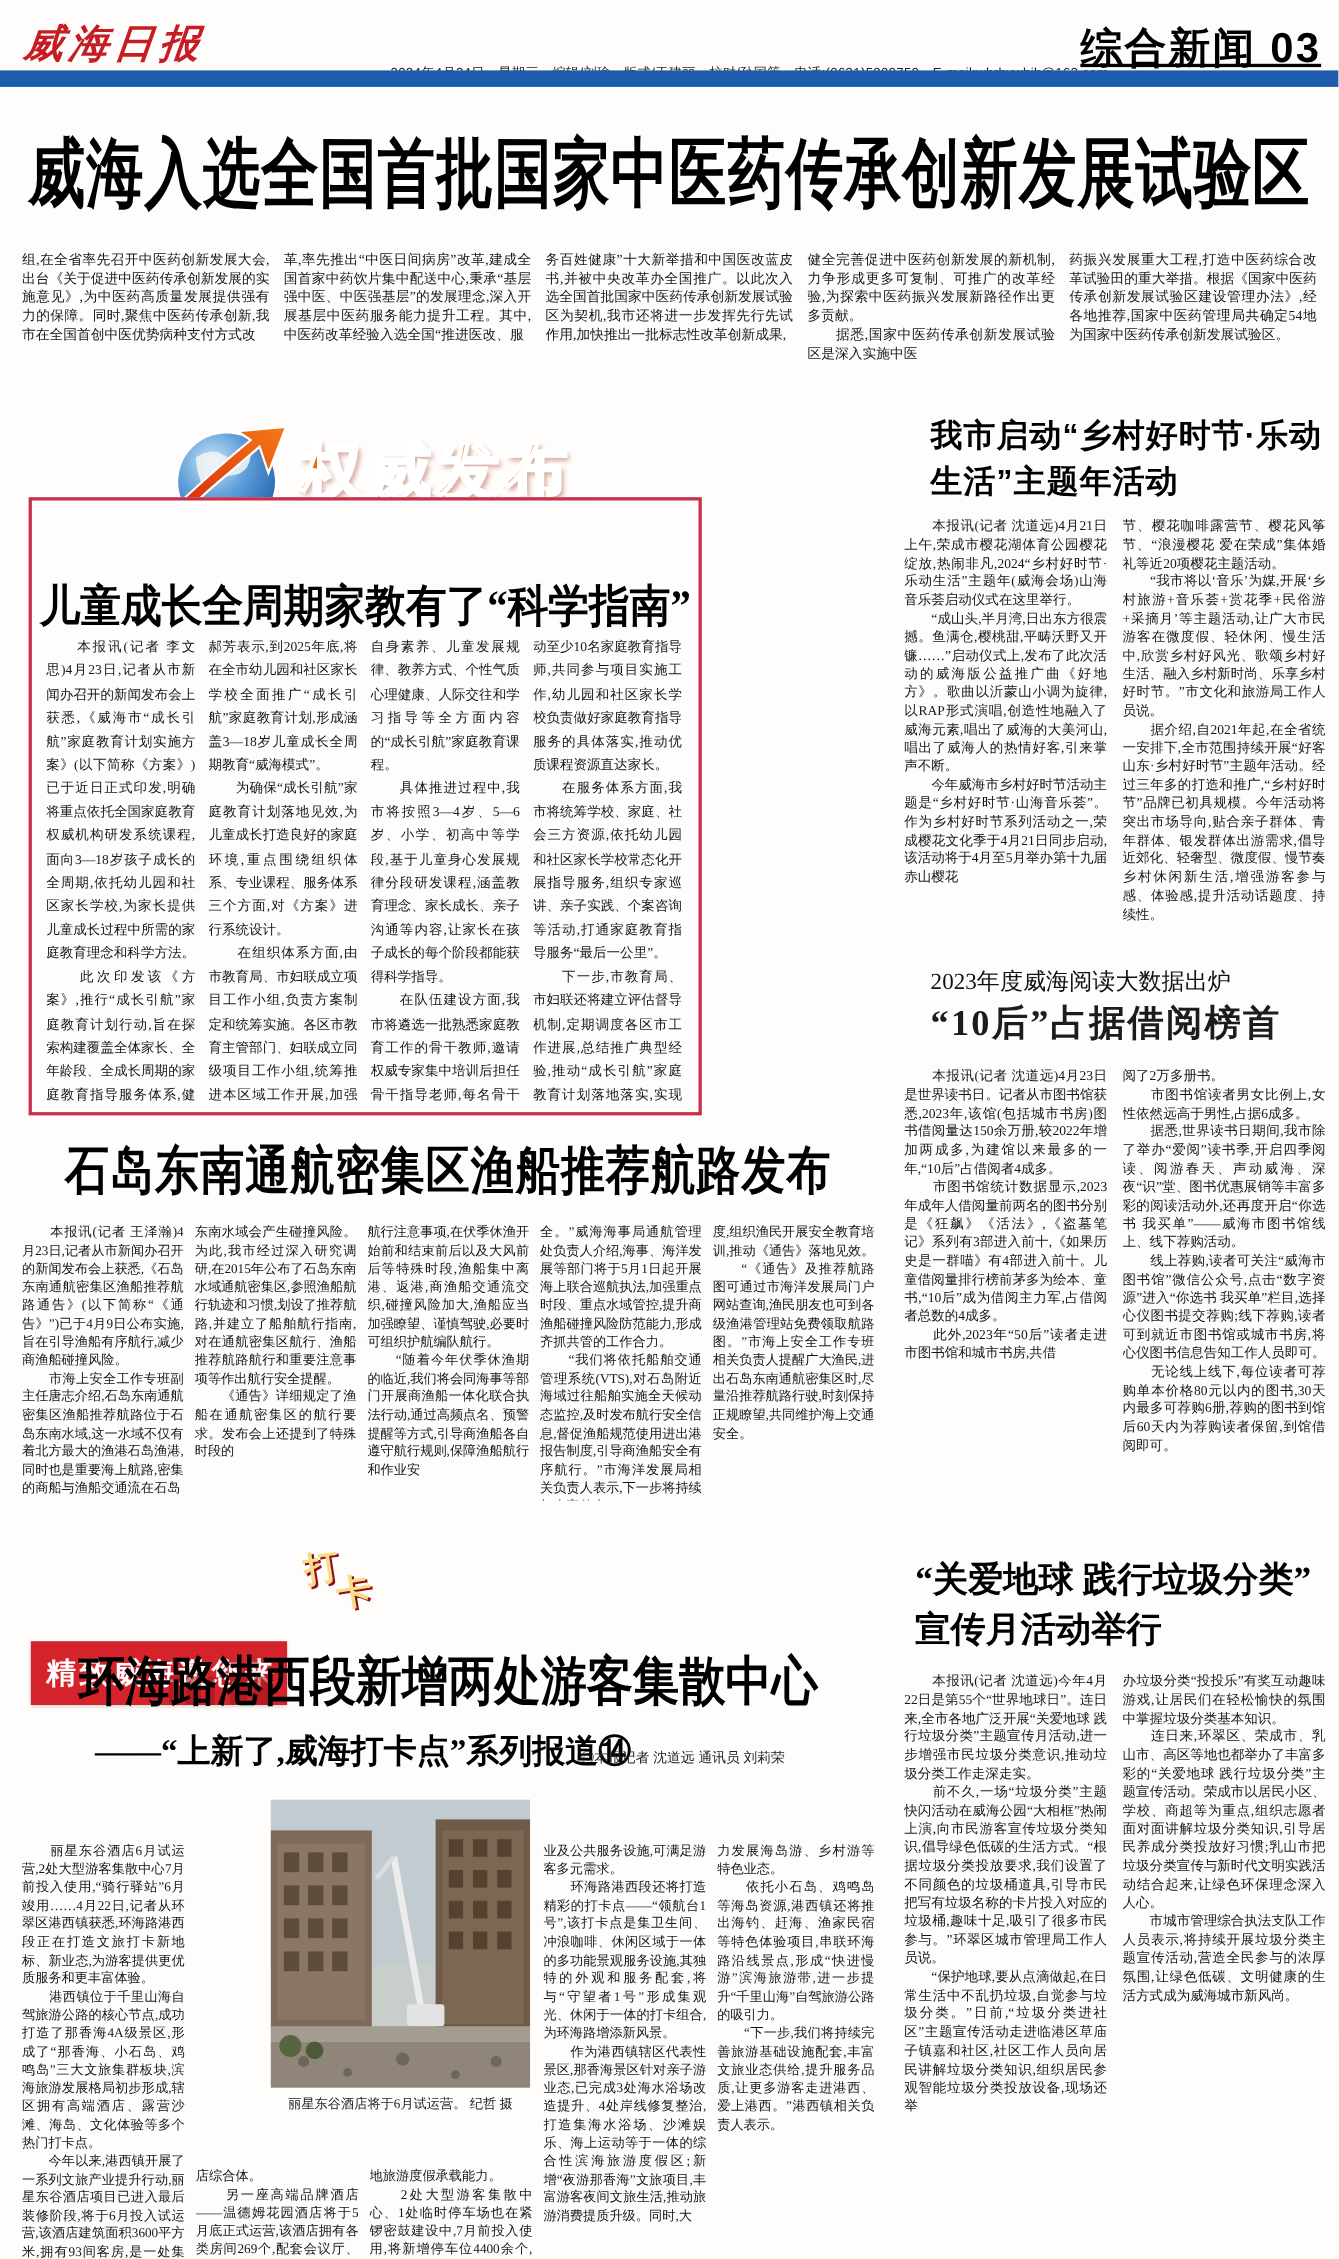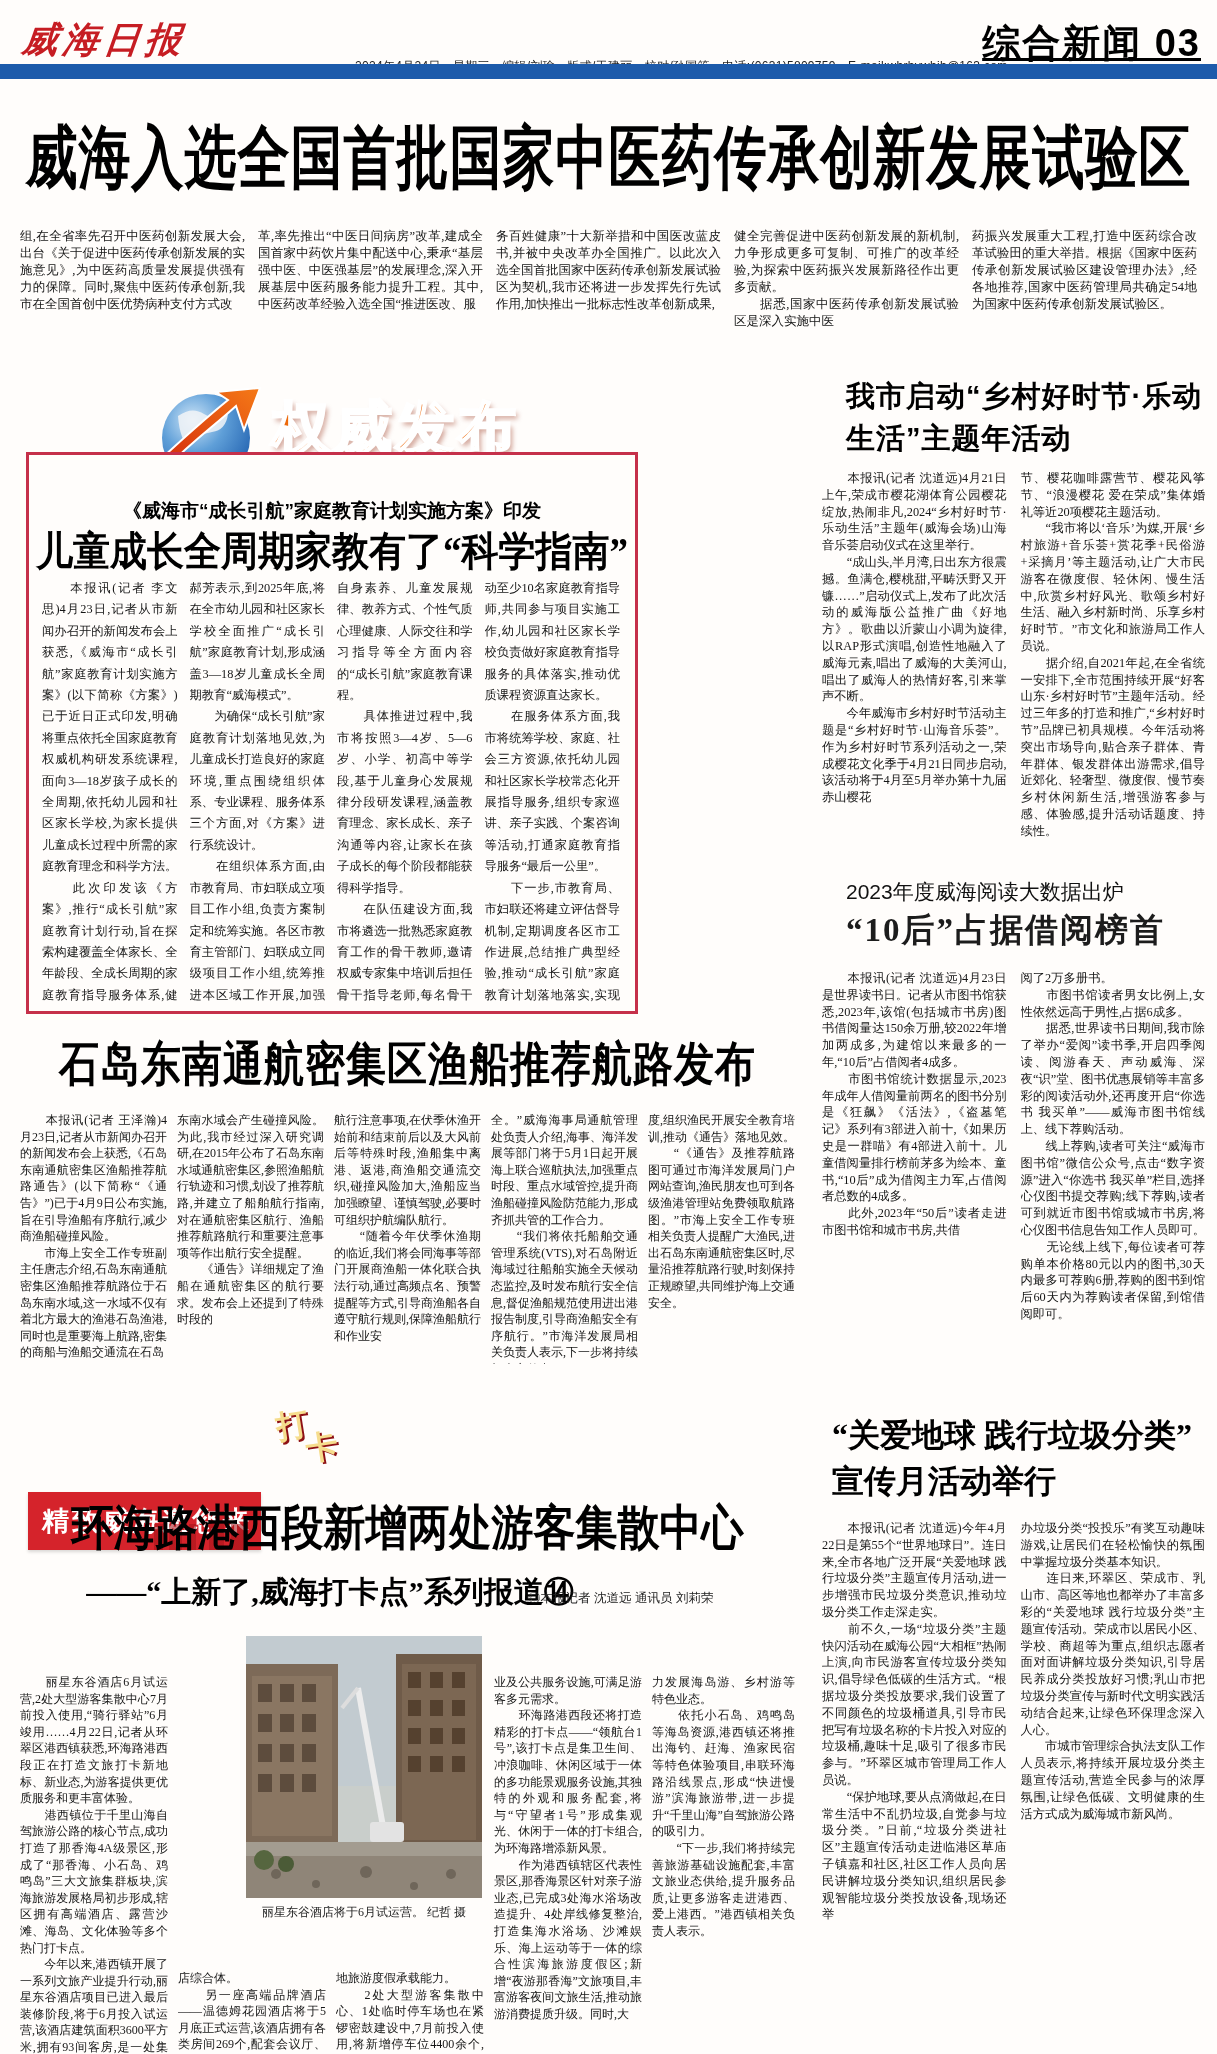--- a/index.html
+++ b/index.html
@@ -35,21 +35,21 @@
   .slash{position:absolute;background:#fff;transform:skewX(-28deg);}
   .slash-o{position:absolute;background:#f7941e;transform:skewX(-28deg);}
   
   .red-box{border:3px solid #c5304a;background:#fffdfb;}
   .box-kicker{font-family:"Liberation Sans",sans-serif;font-size:19px;font-weight:700;color:#000;text-align:center;}
   .box-headline{font-size:37px;font-weight:900;color:#000;text-align:center;white-space:nowrap;
         transform:scaleY(1.1);transform-origin:center top;}
   
   .hl-sans{font-family:"Liberation Sans",sans-serif;font-weight:800;color:#000;white-space:pre-line;}
   .hl-d{font-size:29px;line-height:42px;letter-spacing:1px;}
-  .kicker-e{font-family:Liberation Sans, sans-serif;font-size:21px;font-weight:500;color:#111;}
+  .kicker-e{font-family:Liberation Serif, serif;font-size:21px;font-weight:500;color:#111;}
   .hl-e{font-size:33px;font-weight:900;letter-spacing:2px;white-space:nowrap;}
   .hl-g{font-size:32px;font-weight:900;line-height:46px;white-space:pre-line;}
   
   .daka-box{background:#d5232b;display:flex;align-items:center;box-shadow:0 2px 3px rgba(0,0,0,.15);}
   .daka-text{font-family:"Liberation Sans",sans-serif;font-size:27px;font-weight:900;color:#fff;
         letter-spacing:3px;padding-left:14px;white-space:nowrap;}
   .daka-sky{position:absolute;bottom:0;right:6px;width:110px;height:26px;opacity:.55;
         background:linear-gradient(90deg,transparent 0 8%,#a31218 8% 16%,transparent 16% 22%,#a31218 22% 34%,transparent 34% 40%,#a31218 40% 46%,transparent 46% 58%,#a31218 58% 72%,transparent 72% 78%,#a31218 78% 90%,transparent 90%);}
   .stamp{font-family:"Liberation Sans",sans-serif;font-weight:900;color:#f6dd8d;
         text-shadow:2px 2px 0 #8e1014;transform:rotate(-9deg);line-height:30px;}
@@ -98,21 +98,20 @@
     </defs>
     <circle cx="58" cy="62" r="44" fill="url(#gg)"></circle>
     <path d="M30,40 q14,-10 26,-2 q14,8 24,0 q-2,16 -16,18 q-16,2 -22,14 q-10,-4 -12,-30z" fill="#f2f5f7" opacity=".85"></path>
     <path d="M70,84 q10,-6 18,2 q-4,12 -16,12 q-4,-8 -2,-14z" fill="#eef2f5" opacity=".8"></path>
     <path d="M12,84 C30,112 86,116 104,86" fill="none" stroke="url(#ar)" stroke-width="12" stroke-linecap="round"></path>
     <path d="M20,90 C46,64 66,50 88,30 L96,54 L112,12 L68,16 L80,24 C58,42 40,58 14,82 Z" fill="url(#ar)" stroke="#fff" stroke-width="2"></path>
   </svg>
   <div class="abs auth-text" style="left:272px;top:390px;">权威发布</div>
 
   <div class="abs red-box" style="left:26px;top:452px;width:606px;height:556px;"></div>
-  <div class="abs box-kicker" style="left:32px;top:498px;width:600px;">《威海市“成长引航”家庭教育计划实施方案》印发</div>
   <div class="abs box-headline" style="left:32px;top:524px;width:600px;">儿童成长全周期家教有了“科学指南”</div>
   <div class="abs colwrap box-body" style="left:42px;top:578px;width:578px;height:424px;">
     <div class="col">　　本报讯(记者 李文思)4月23日,记者从市新闻办召开的新闻发布会上获悉,《威海市“成长引航”家庭教育计划实施方案》(以下简称《方案》)已于近日正式印发,明确将重点依托全国家庭教育权威机构研发系统课程,面向3—18岁孩子成长的全周期,依托幼儿园和社区家长学校,为家长提供儿童成长过程中所需的家庭教育理念和科学方法。
 　　此次印发该《方案》,推行“成长引航”家庭教育计划行动,旨在探索构建覆盖全体家长、全年龄段、全成长周期的家庭教育指导服务体系,健全学校家庭社会协同育人机制。
 　　“按照《方案》目标,2024年底前,我市将在200个幼儿园和社区家长学校,成体系地开展‘成长引航’家庭教育指导服务活动。”市妇联党组书记、主席</div>
     <div class="col">郝芳表示,到2025年底,将在全市幼儿园和社区家长学校全面推广“成长引航”家庭教育计划,形成涵盖3—18岁儿童成长全周期教育“威海模式”。
 　　为确保“成长引航”家庭教育计划落地见效,为儿童成长打造良好的家庭环境,重点围绕组织体系、专业课程、服务体系三个方面,对《方案》进行系统设计。
 　　在组织体系方面,由市教育局、市妇联成立项目工作小组,负责方案制定和统筹实施。各区市教育主管部门、妇联成立同级项目工作小组,统筹推进本区域工作开展,加强对幼儿园和社区家长学校家庭教育工作的管理。
 　　在课程安排方面,以调研为基础,研发涵盖3—18岁儿童成长全周期,涵盖家长</div>
     <div class="col">自身素养、儿童发展规律、教养方式、个性气质心理健康、人际交往和学习指导等全方面内容的“成长引航”家庭教育课程。

